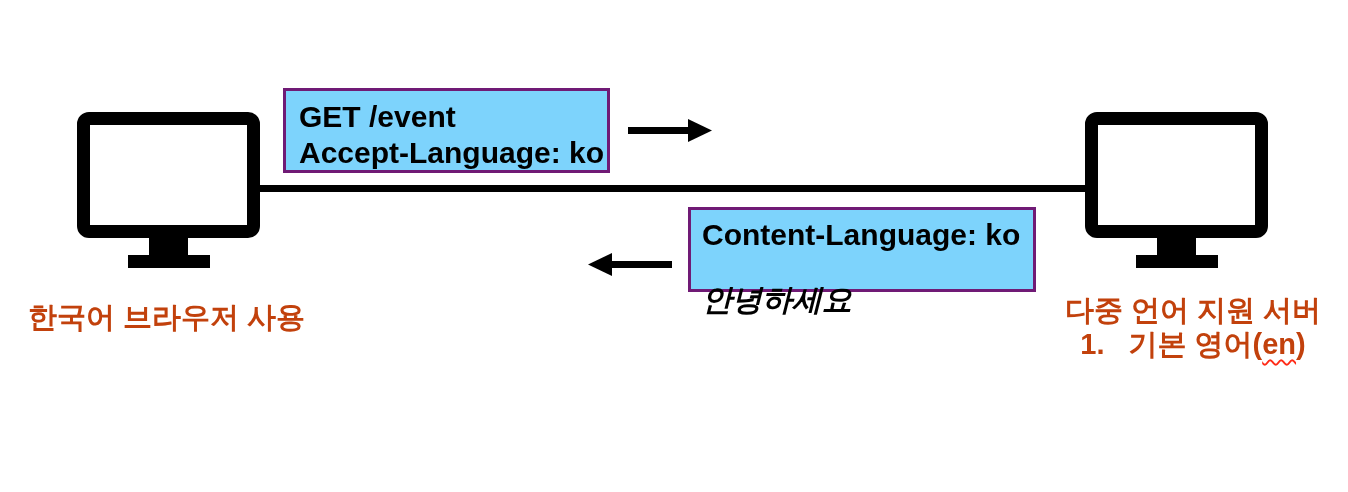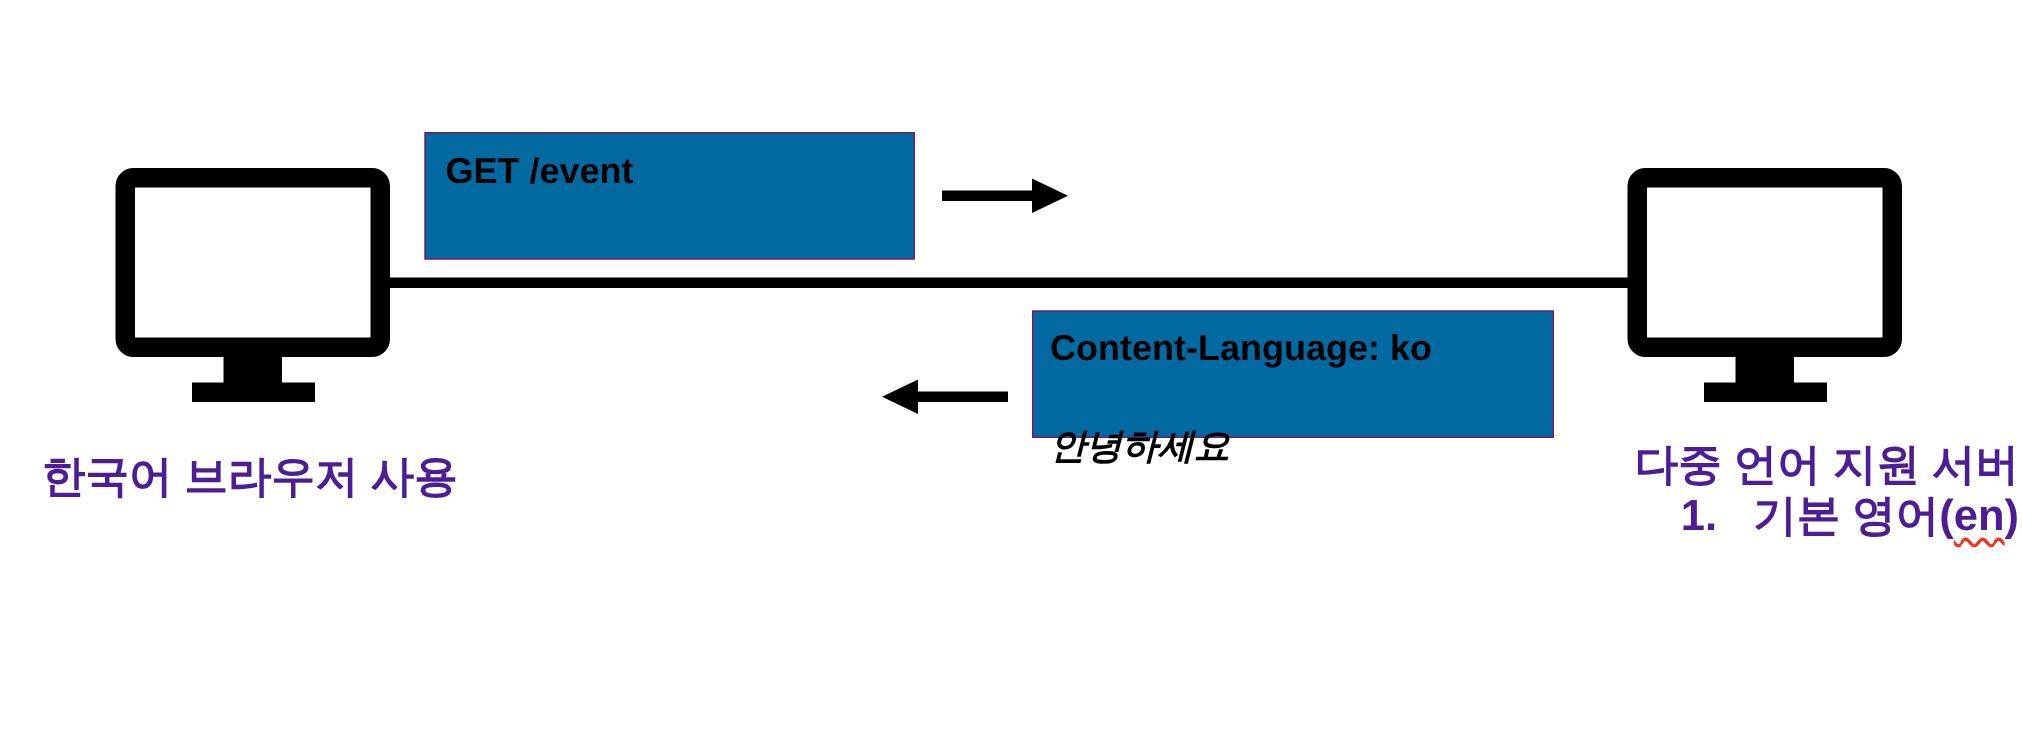--- a/index.html
+++ b/index.html
@@ -40,54 +40,54 @@
   
   .connector {
     position: absolute; left: 256px; top: 185px;
     width: 832px; height: 7px; background: #000;
   }
 
   
   .msgbox {
     position: absolute;
     box-sizing: border-box;
-    border: 1px solid #701a75;
-    background: #0369a1;
+    border: 3px solid #701a75;
+    background: #7dd3fc;
     color: #000;
     font-weight: bold;
-    font-size: 24px;
+    font-size: 30px;
     white-space: nowrap;
   }
   .msgbox.request {
     left: 283px; top: 88px; width: 327px; height: 85px;
     padding: 8px 0 0 13px; line-height: 36px;
   }
   .msgbox.response {
     left: 688px; top: 207px; width: 348px; height: 85px;
     padding: 10px 0 0 11px; line-height: 30px;
   }
   .msgbox.response .body-line { margin-top: 35px; font-style: italic; }
 
   
   .arrow { position: absolute; }
   .arrow.right { left: 626px; top: 117px; }
   .arrow.left  { left: 584px; top: 251px; }
 
   
   .caption {
     position: absolute;
-    color: #4c1d95;
+    color: #c2410c;
     font-weight: bold;
     font-size: 29px;
     white-space: nowrap;
   }
   .caption.client-caption { left: 28px; top: 298px; }
   .caption.server-caption {
     left: 1040px; top: 293px; width: 306px;
-    text-align: right; line-height: 34px;
+    text-align: center; line-height: 34px;
   }
   .server-caption .num { margin-right: 24px; }
   .wavy {
     text-decoration: underline;
     text-decoration-style: wavy;
     text-decoration-color: #ff2b17;
     text-decoration-thickness: 2px;
     text-underline-offset: 5px;
   }
 </style>
@@ -105,20 +105,21 @@
   <div class="monitor server">
     <div class="screen"></div>
     <div class="neck"></div>
     <div class="base"></div>
   </div>
 
   <div class="connector"></div>
 
   <div class="msgbox request">
     <div>GET /event</div>
+    <div>Accept-Language: ko</div>
   </div>
 
   <svg class="arrow right" width="90" height="27" viewBox="0 0 90 27">
     <line x1="2" y1="13.5" x2="66" y2="13.5" stroke="#000" stroke-width="7"></line>
     <polygon points="62,2 86,13.5 62,25" fill="#000"></polygon>
   </svg>
 
   <div class="msgbox response">
     <div>Content-Language: ko</div>
     <div class="body-line">안녕하세요</div>

